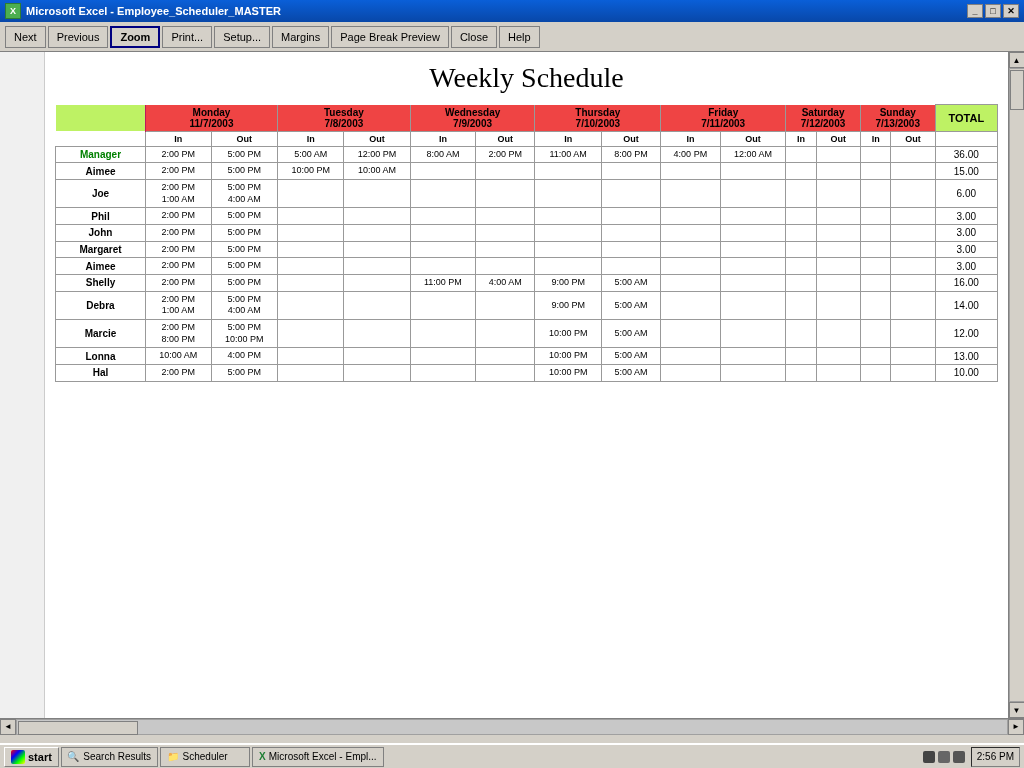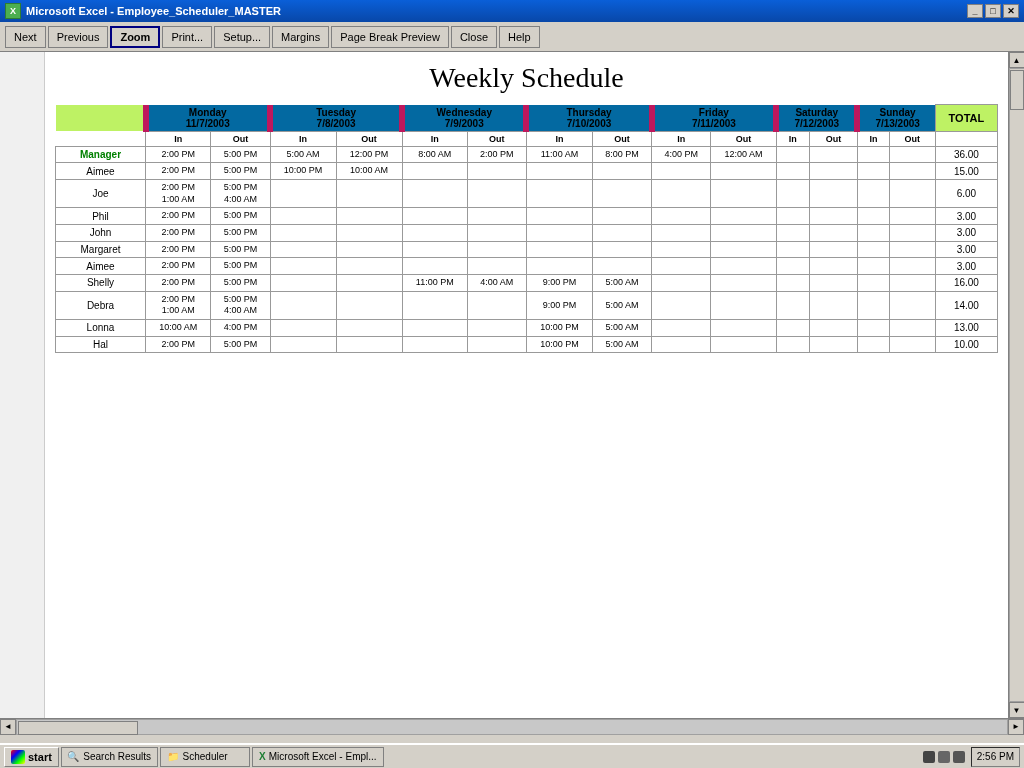--- a/index.html
+++ b/index.html
@@ -105,32 +105,32 @@
       font-size: 10px;
     }
     .schedule-table th, .schedule-table td {
       border: 1px solid #999;
       padding: 2px 4px;
       vertical-align: middle;
       text-align: center;
     }
     .schedule-table .day-header {
       font-weight: bold;
-      background: #0369a1;
+      background: #ef4444;
       border: none;
-      border-left: 6px solid #be185d;
+      border-left: 1px solid #be185d;
       border-right: 1px solid #999;
     }
     .schedule-table .in-out-header {
       font-size: 9px;
       background: white;
     }
     .name-cell {
       text-align: right;
-      font-weight: normal;
+      font-weight: bold;
       background: white;
       padding-right: 5px;
       white-space: nowrap;
     }
     .manager-name { color: #008000; font-weight: bold; }
     .total-cell { text-align: right; padding-right: 4px; }
     .schedule-cell { font-size: 9px; line-height: 1.3; white-space: nowrap; }
     .total-header { font-weight: bold; font-size: 11px; }
     .header-row th { background: #bef264; }
 
@@ -433,20 +433,40 @@
             <td class="schedule-cell" style="white-space: pre;">5:00 AM</td>
             <td class="schedule-cell" style="white-space: pre;"></td>
             <td class="schedule-cell" style="white-space: pre;"></td>
             <td class="schedule-cell" style="white-space: pre;"></td>
             <td class="schedule-cell" style="white-space: pre;"></td>
             <td class="schedule-cell" style="white-space: pre;"></td>
             <td class="schedule-cell" style="white-space: pre;"></td>
             <td class="total-cell">14.00</td>
           </tr>
           <tr>
+            <td class="name-cell">Marcie</td>
+            <td class="schedule-cell" style="white-space: pre;">2:00 PM
+8:00 PM</td>
+            <td class="schedule-cell" style="white-space: pre;">5:00 PM
+10:00 PM</td>
+            <td class="schedule-cell" style="white-space: pre;"></td>
+            <td class="schedule-cell" style="white-space: pre;"></td>
+            <td class="schedule-cell" style="white-space: pre;"></td>
+            <td class="schedule-cell" style="white-space: pre;"></td>
+            <td class="schedule-cell" style="white-space: pre;">10:00 PM</td>
+            <td class="schedule-cell" style="white-space: pre;">5:00 AM</td>
+            <td class="schedule-cell" style="white-space: pre;"></td>
+            <td class="schedule-cell" style="white-space: pre;"></td>
+            <td class="schedule-cell" style="white-space: pre;"></td>
+            <td class="schedule-cell" style="white-space: pre;"></td>
+            <td class="schedule-cell" style="white-space: pre;"></td>
+            <td class="schedule-cell" style="white-space: pre;"></td>
+            <td class="total-cell">12.00</td>
+          </tr>
+          <tr>
             <td class="name-cell">Lonna</td>
             <td class="schedule-cell" style="white-space: pre;">10:00 AM</td>
             <td class="schedule-cell" style="white-space: pre;">4:00 PM</td>
             <td class="schedule-cell" style="white-space: pre;"></td>
             <td class="schedule-cell" style="white-space: pre;"></td>
             <td class="schedule-cell" style="white-space: pre;"></td>
             <td class="schedule-cell" style="white-space: pre;"></td>
             <td class="schedule-cell" style="white-space: pre;">10:00 PM</td>
             <td class="schedule-cell" style="white-space: pre;">5:00 AM</td>
             <td class="schedule-cell" style="white-space: pre;"></td>

